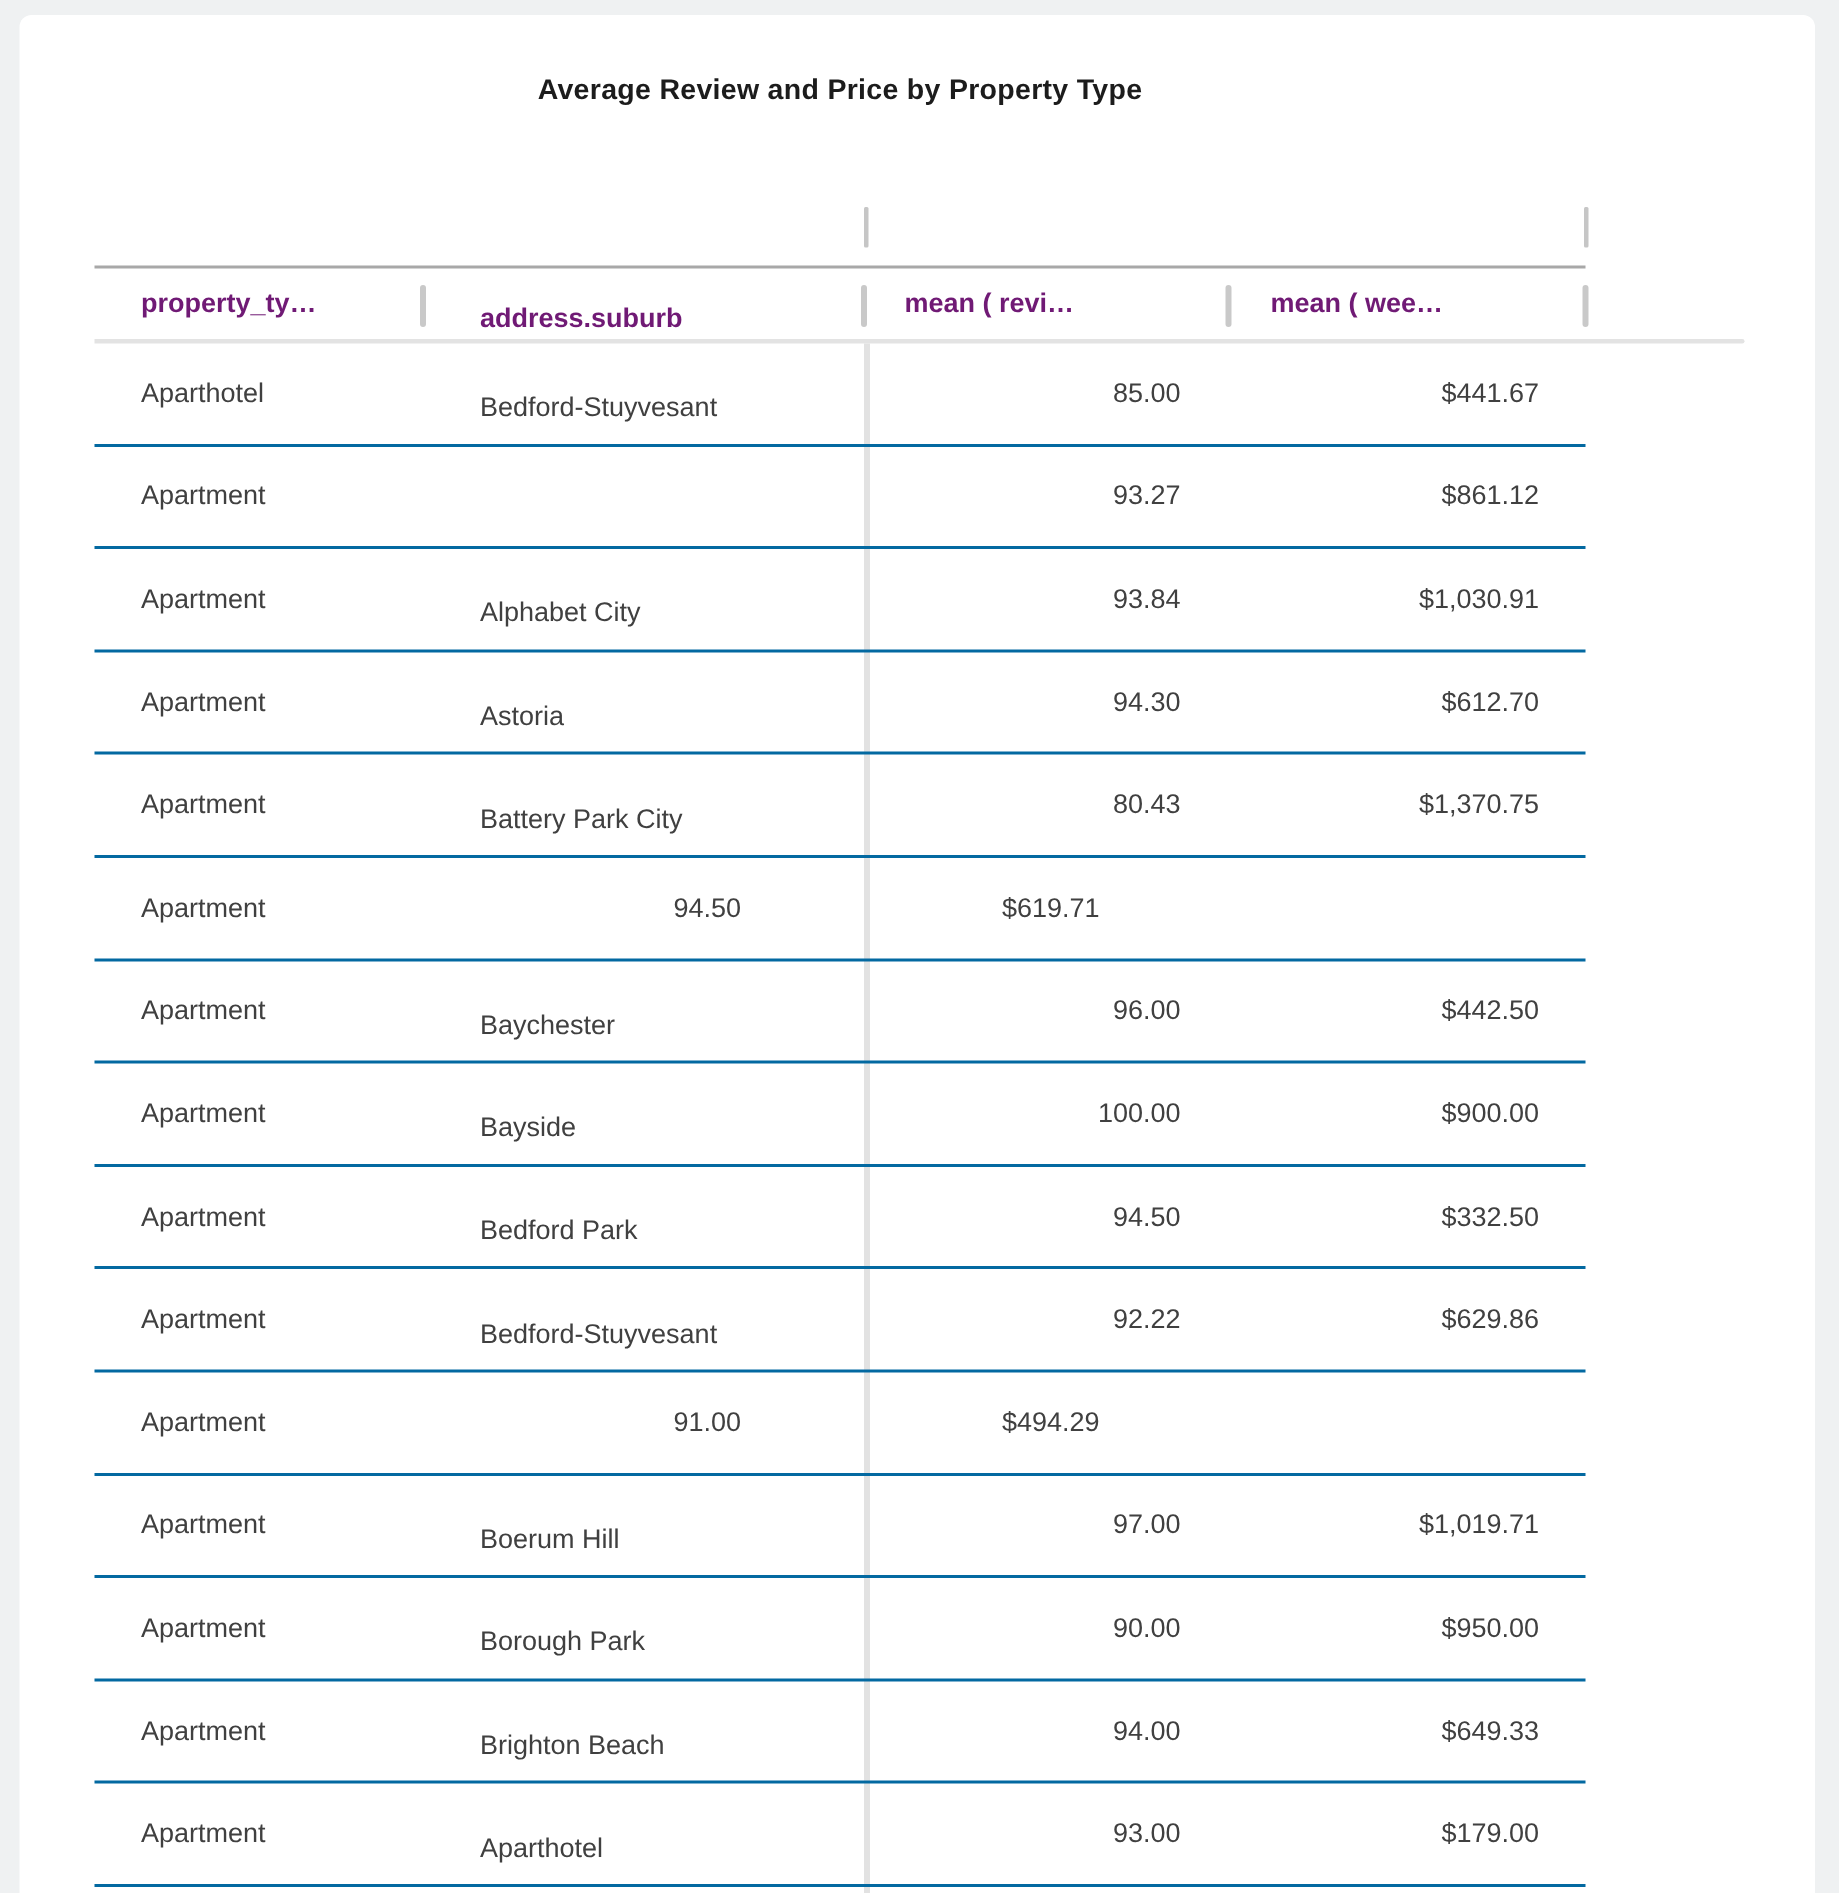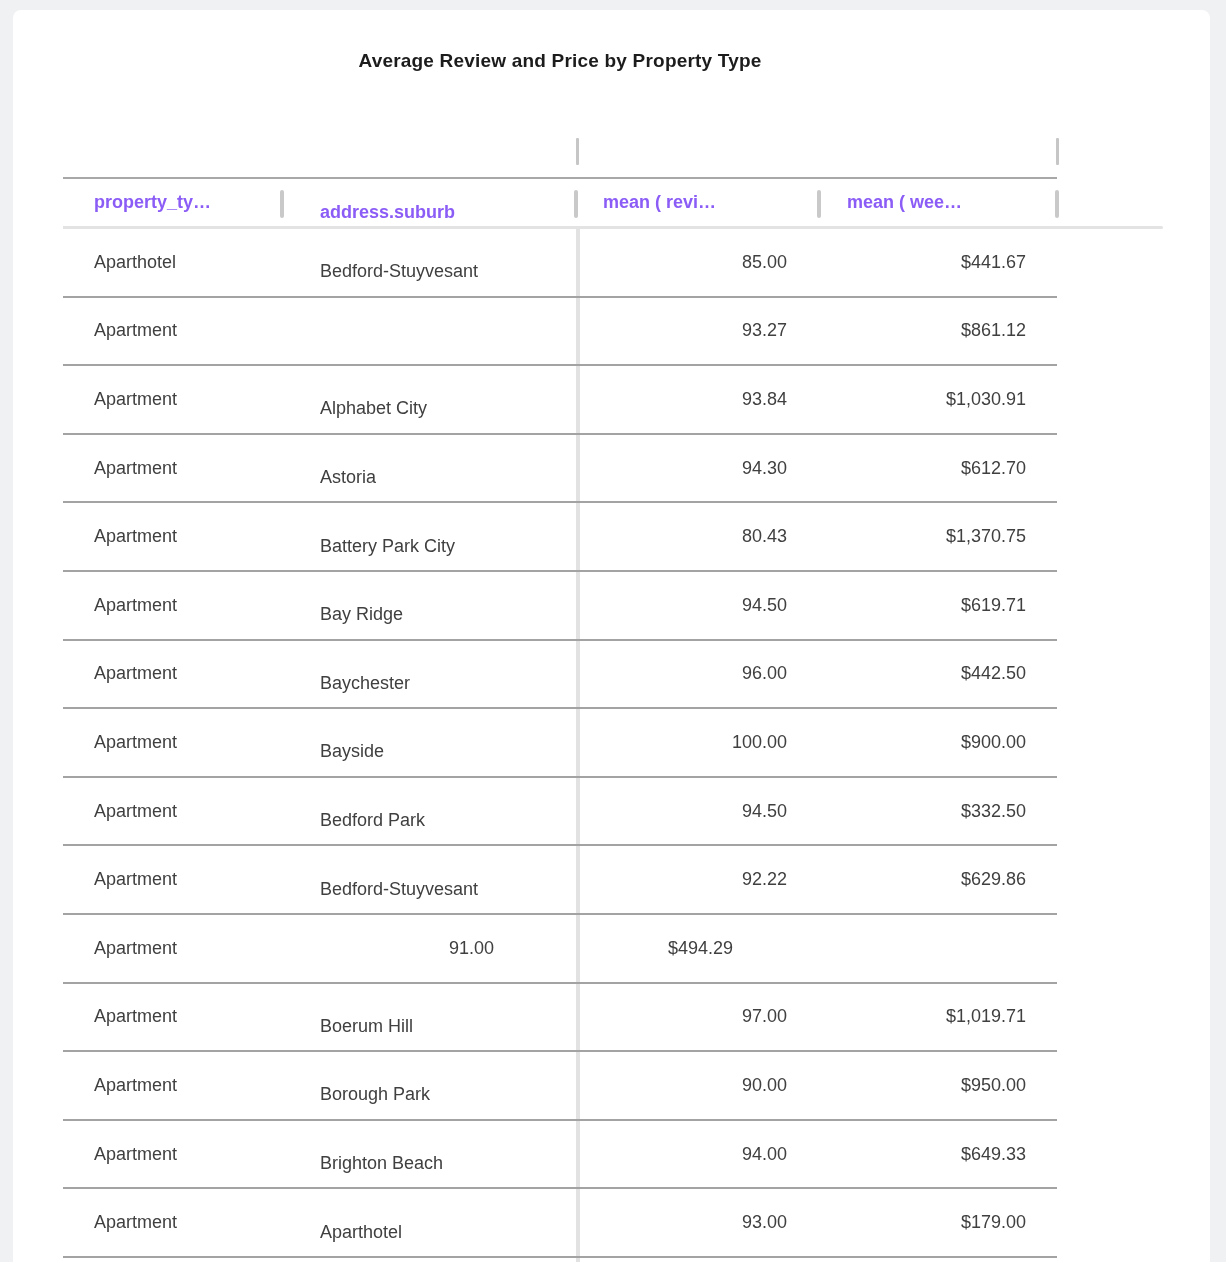--- a/index.html
+++ b/index.html
@@ -62,21 +62,21 @@
     display: flex;
     align-items: center;
     box-sizing: border-box;
     overflow: hidden;
     white-space: nowrap;
   }
   .c0 { width: 219px; padding-left: 31px; }
   .c1 { width: 293px; padding-left: 38px; margin-top: 19px; }
   .c2 { width: 243px; }
   .c3 { width: 239px; }
-  .hcell { font-size: 18px; font-weight: 700; color: #8b5cf6; }
+  .hcell { font-size: 18px; font-weight: 700; color: #701a75; }
   .hcell.c2 { padding-left: 28px; }
   .hcell.c3 { padding-left: 29px; }
   .handle {
     position: absolute;
     top: 180px;
     width: 4px;
     height: 28px;
     background: #c9c9c9;
     border-radius: 2px;
   }
@@ -104,21 +104,21 @@
   .rows {
     position: absolute;
     left: 50px;
     top: 219px;
     width: 994px;
   }
   .table-row {
     display: flex;
     height: 68.6px;
     box-sizing: border-box;
-    border-bottom: 2px solid #a3a3a3;
+    border-bottom: 2px solid #0369a1;
   }
   .bcell { font-size: 18px; font-weight: 400; color: #404040; }
   .bcell.c2, .bcell.c3 { justify-content: flex-end; padding-right: 31px; }
 </style>
 </head>
 <body>
 
 <div class="card">
   <div class="title">Average Review and Price by Property Type</div>
 
@@ -168,21 +168,20 @@
         <div class="cell bcell c3">$612.70</div>
       </div>
       <div class="table-row">
         <div class="cell bcell c0">Apartment</div>
         <div class="cell bcell c1">Battery Park City</div>
         <div class="cell bcell c2">80.43</div>
         <div class="cell bcell c3">$1,370.75</div>
       </div>
       <div class="table-row">
         <div class="cell bcell c0">Apartment</div>
-        <div class="cell bcell c1">Bay Ridge</div>
         <div class="cell bcell c2">94.50</div>
         <div class="cell bcell c3">$619.71</div>
       </div>
       <div class="table-row">
         <div class="cell bcell c0">Apartment</div>
         <div class="cell bcell c1">Baychester</div>
         <div class="cell bcell c2">96.00</div>
         <div class="cell bcell c3">$442.50</div>
       </div>
       <div class="table-row">

